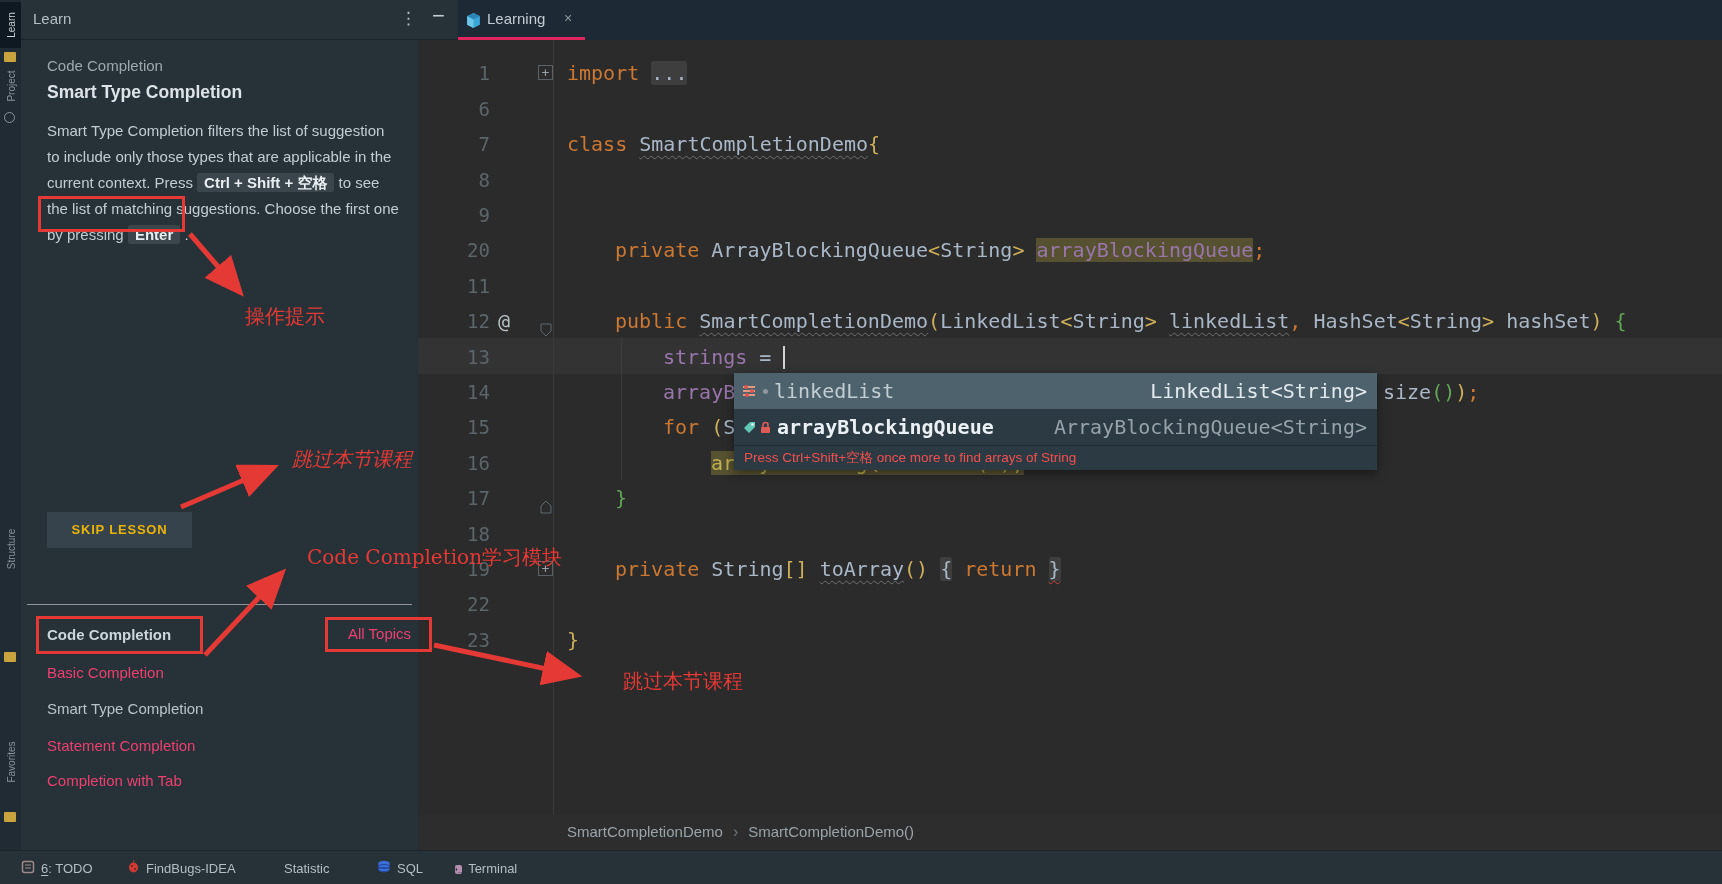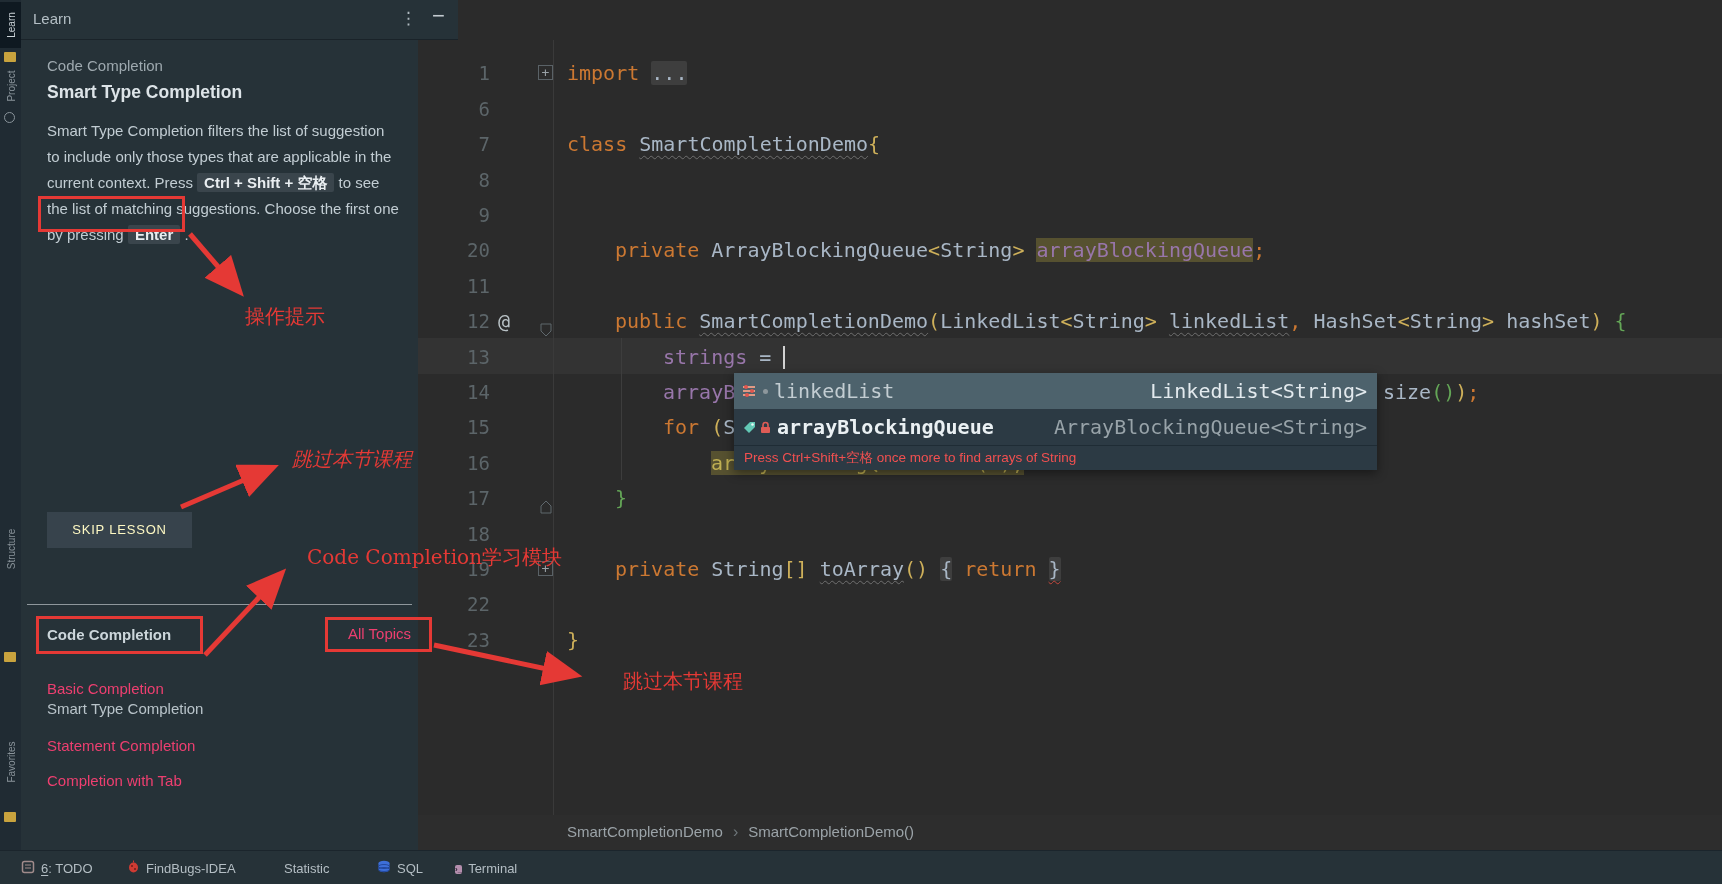--- a/index.html
+++ b/index.html
@@ -21,22 +21,22 @@
   #learn-title { position:absolute; left:12px; top:10px; font-size:15px; color:#b4bfc5; }
   #learn-kebab { position:absolute; left:379px; top:8px; font-size:17px; color:#b0bac0; cursor:pointer; }
   #learn-hide  { position:absolute; left:411px; top:3px; font-size:22px; color:#c3cbd0; cursor:pointer; }
   #learn-body { left:21px; top:40px; width:397px; height:810px; background:#263238; }
 
   #lesson-category { left:47px; top:57px; font-size:15px; color:#9ea9af; }
   #lesson-title { left:47px; top:82px; font-size:17.5px; font-weight:bold; color:#dde4e8; }
   #lesson-paragraph { left:47px; top:118px; width:354px; font-size:15px; line-height:26px; color:#c2cdd3; }
   .chip { background:#3a454c; border-radius:2px; padding:1px 7px; font-weight:bold; color:#e9eef1; }
 
-  #skip-btn { left:47px; top:512px; width:145px; height:36px; background:#37434c; color:#fef9c3;
-              font-size:13px; font-weight:normal; letter-spacing:.8px; text-align:center; line-height:36px; cursor:pointer; }
+  #skip-btn { left:47px; top:512px; width:145px; height:36px; background:#37434c; color:#eab308;
+              font-size:13px; font-weight:bold; letter-spacing:.8px; text-align:center; line-height:36px; cursor:pointer; }
   #divider { left:27px; top:604px; width:385px; height:1px; background:#8f979c; }
 
   .module-item { position:absolute; left:47px; font-size:15px; }
   .module-header { color:#ccd6db; font-weight:bold; }
   .module-link { color:#ee3f70; cursor:pointer; }
   .module-current { color:#b9c4ca; }
   #all-topics { left:348px; top:625px; font-size:15px; color:#ee3f70; cursor:pointer; }
 
   
   #tabbar { left:458px; top:0; width:1264px; height:40px; background:#1d2a35; }
@@ -136,20 +136,34 @@
 
   <div id="learn-body" class="abs"></div>
   <div id="lesson-category" class="abs">Code Completion</div>
   <div id="lesson-title" class="abs">Smart Type Completion</div>
   <div id="lesson-paragraph" class="abs"><span>Smart Type Completion filters the list of suggestion to include only those types that are applicable in the current context. Press </span><span class="chip">Ctrl + Shift + 空格</span><span> to see the list of matching suggestions. Choose the first one by pressing </span><span class="chip">Enter</span><span> .</span></div>
   <div id="skip-btn" class="abs">SKIP LESSON</div>
   <div id="divider" class="abs"></div>
 
   <div id="all-topics" class="abs">All Topics</div>
 
+  <div id="tabbar" class="abs">
+    <div id="tab-learning">
+      <span id="tab-icon">
+        <svg width="17" height="17" viewBox="0 0 16 16">
+            <path fill="#3ba7d9" d="M8 1l6 3v8l-6 3-6-3V4z"></path>
+            <path fill="#2b86b5" d="M8 1l6 3-6 3-6-3z"></path>
+            <path fill="#6cc6ea" d="M2 4l6 3v8l-6-3z"></path>
+          </svg>
+      </span>
+      <span id="tab-label">Learning</span>
+      <span id="tab-close">×</span>
+      <div id="tab-underline" style="background: rgb(224, 37, 95);"></div>
+    </div>
+  </div>
 
   <div id="editor-bg" class="abs"></div>
   <div id="cur-line" class="abs"></div>
   <div id="gutter-line" class="abs"></div>
   <div id="indent-guide" class="abs"></div>
   <div id="code-lines">
       <div class="line" style="top: 55.3px;">
         <span class="lnum">1</span>
         <span class="fold">
           <div class="foldplus">+</div>
@@ -324,17 +338,17 @@
       <marker id="ah" markerWidth="9" markerHeight="8" refX="6.5" refY="3.5" orient="auto">
         <path d="M0 0 L8 3.5 L0 7 Z" fill="#e53935"></path>
       </marker>
     </defs>
     <line x1="190" y1="234" x2="239" y2="291" stroke="#e53935" stroke-width="5" marker-end="url(#ah)"></line>
     <line x1="181" y1="507" x2="272" y2="468" stroke="#e53935" stroke-width="5" marker-end="url(#ah)"></line>
     <line x1="205" y1="655" x2="281" y2="574" stroke="#e53935" stroke-width="5" marker-end="url(#ah)"></line>
     <line x1="434" y1="645" x2="575" y2="675" stroke="#e53935" stroke-width="5" marker-end="url(#ah)"></line>
   </svg>
 <div class="module-item module-header" style="top: 626px;">Code Completion</div>
-    <div class="module-item module-link" style="top: 664px; margin-top: 16px;">Basic Completion</div>
+    <div class="module-item module-link" style="top: 664px;">Basic Completion</div>
     <div class="module-item module-current" style="top: 700px;">Smart Type Completion</div>
     <div class="module-item module-link" style="top: 737px;">Statement Completion</div>
     <div class="module-item module-link" style="top: 772px;">Completion with Tab</div>
   </div>
 
 </body></html>

